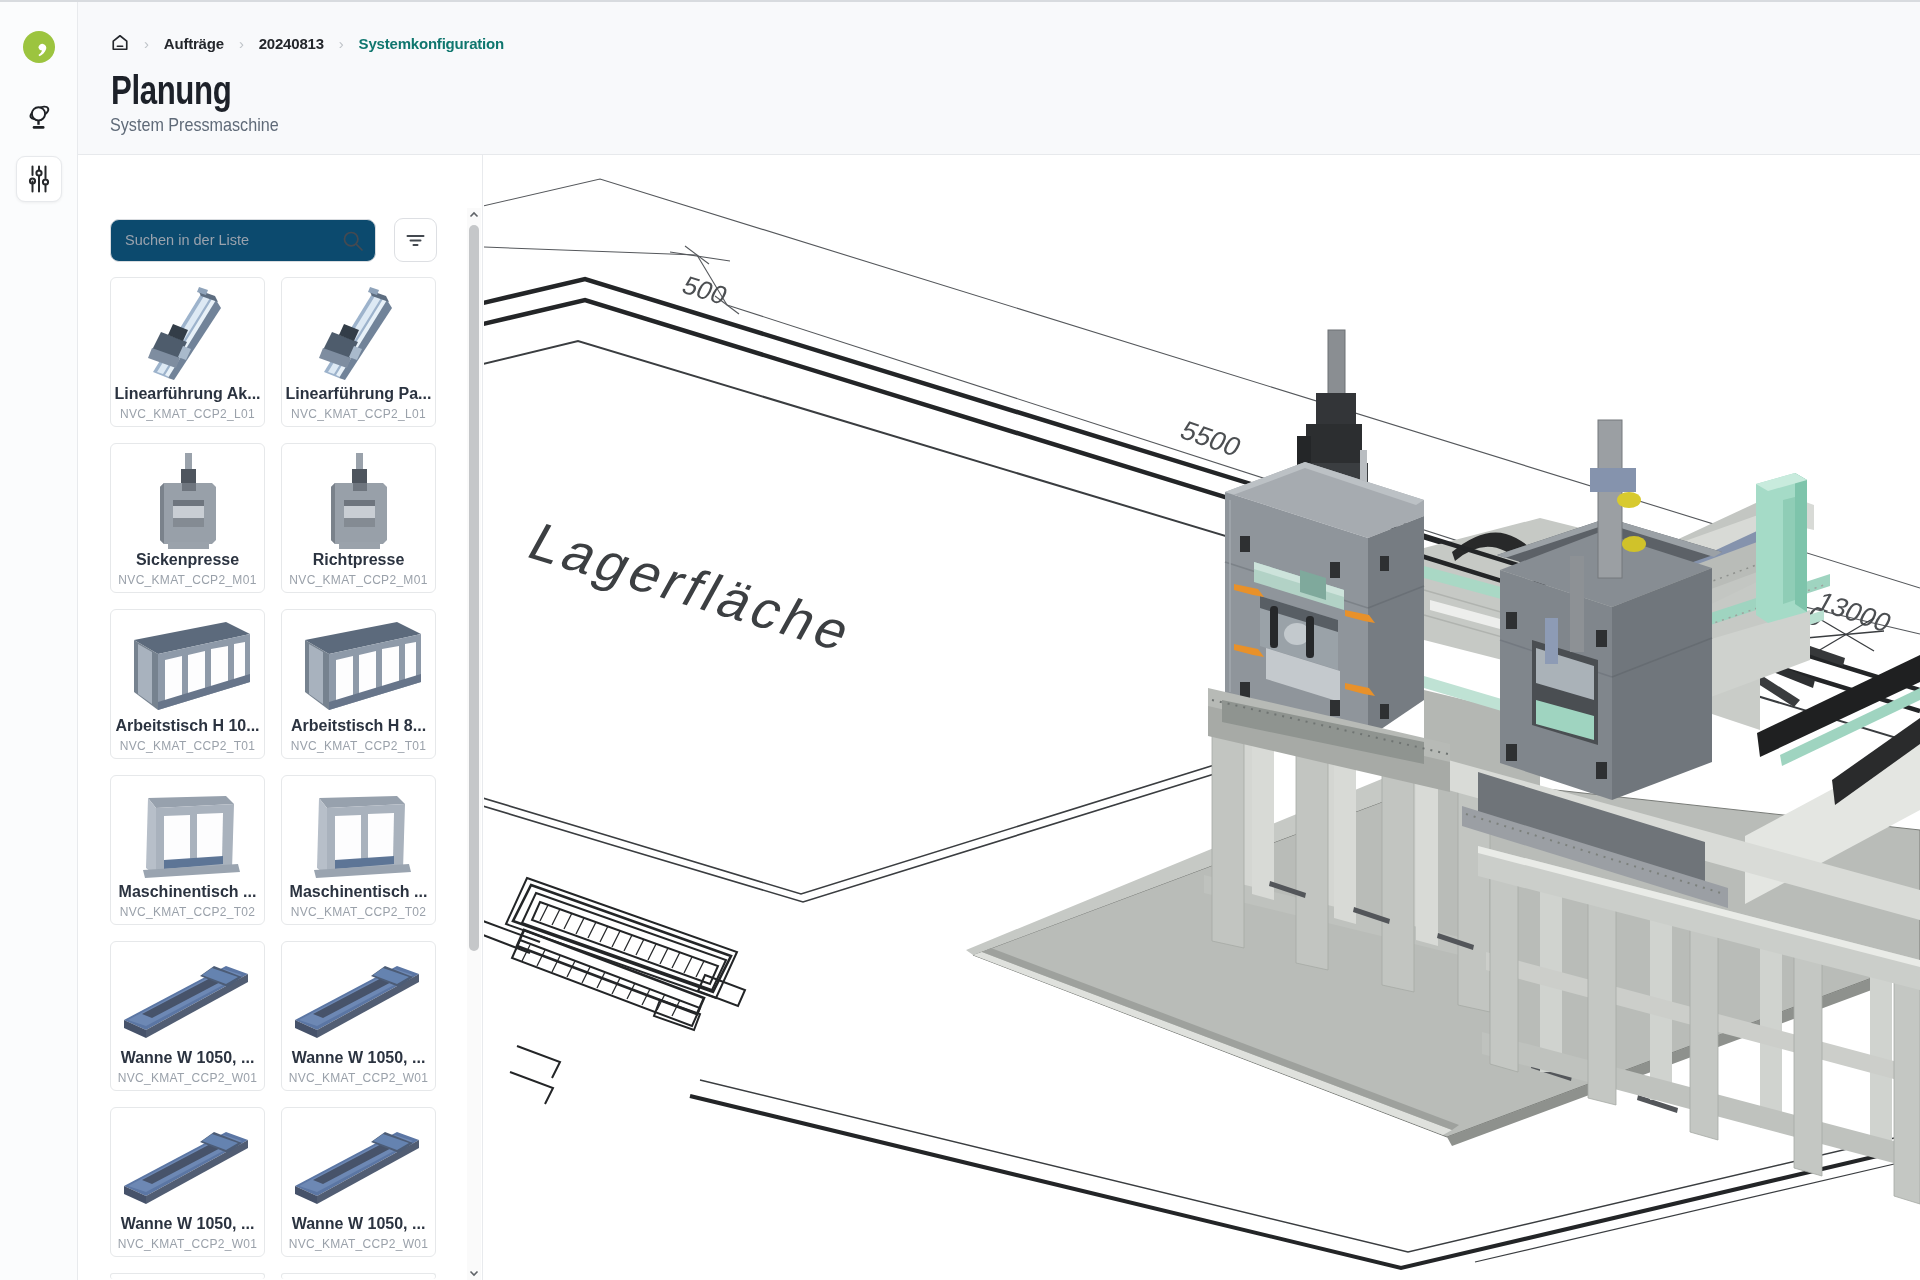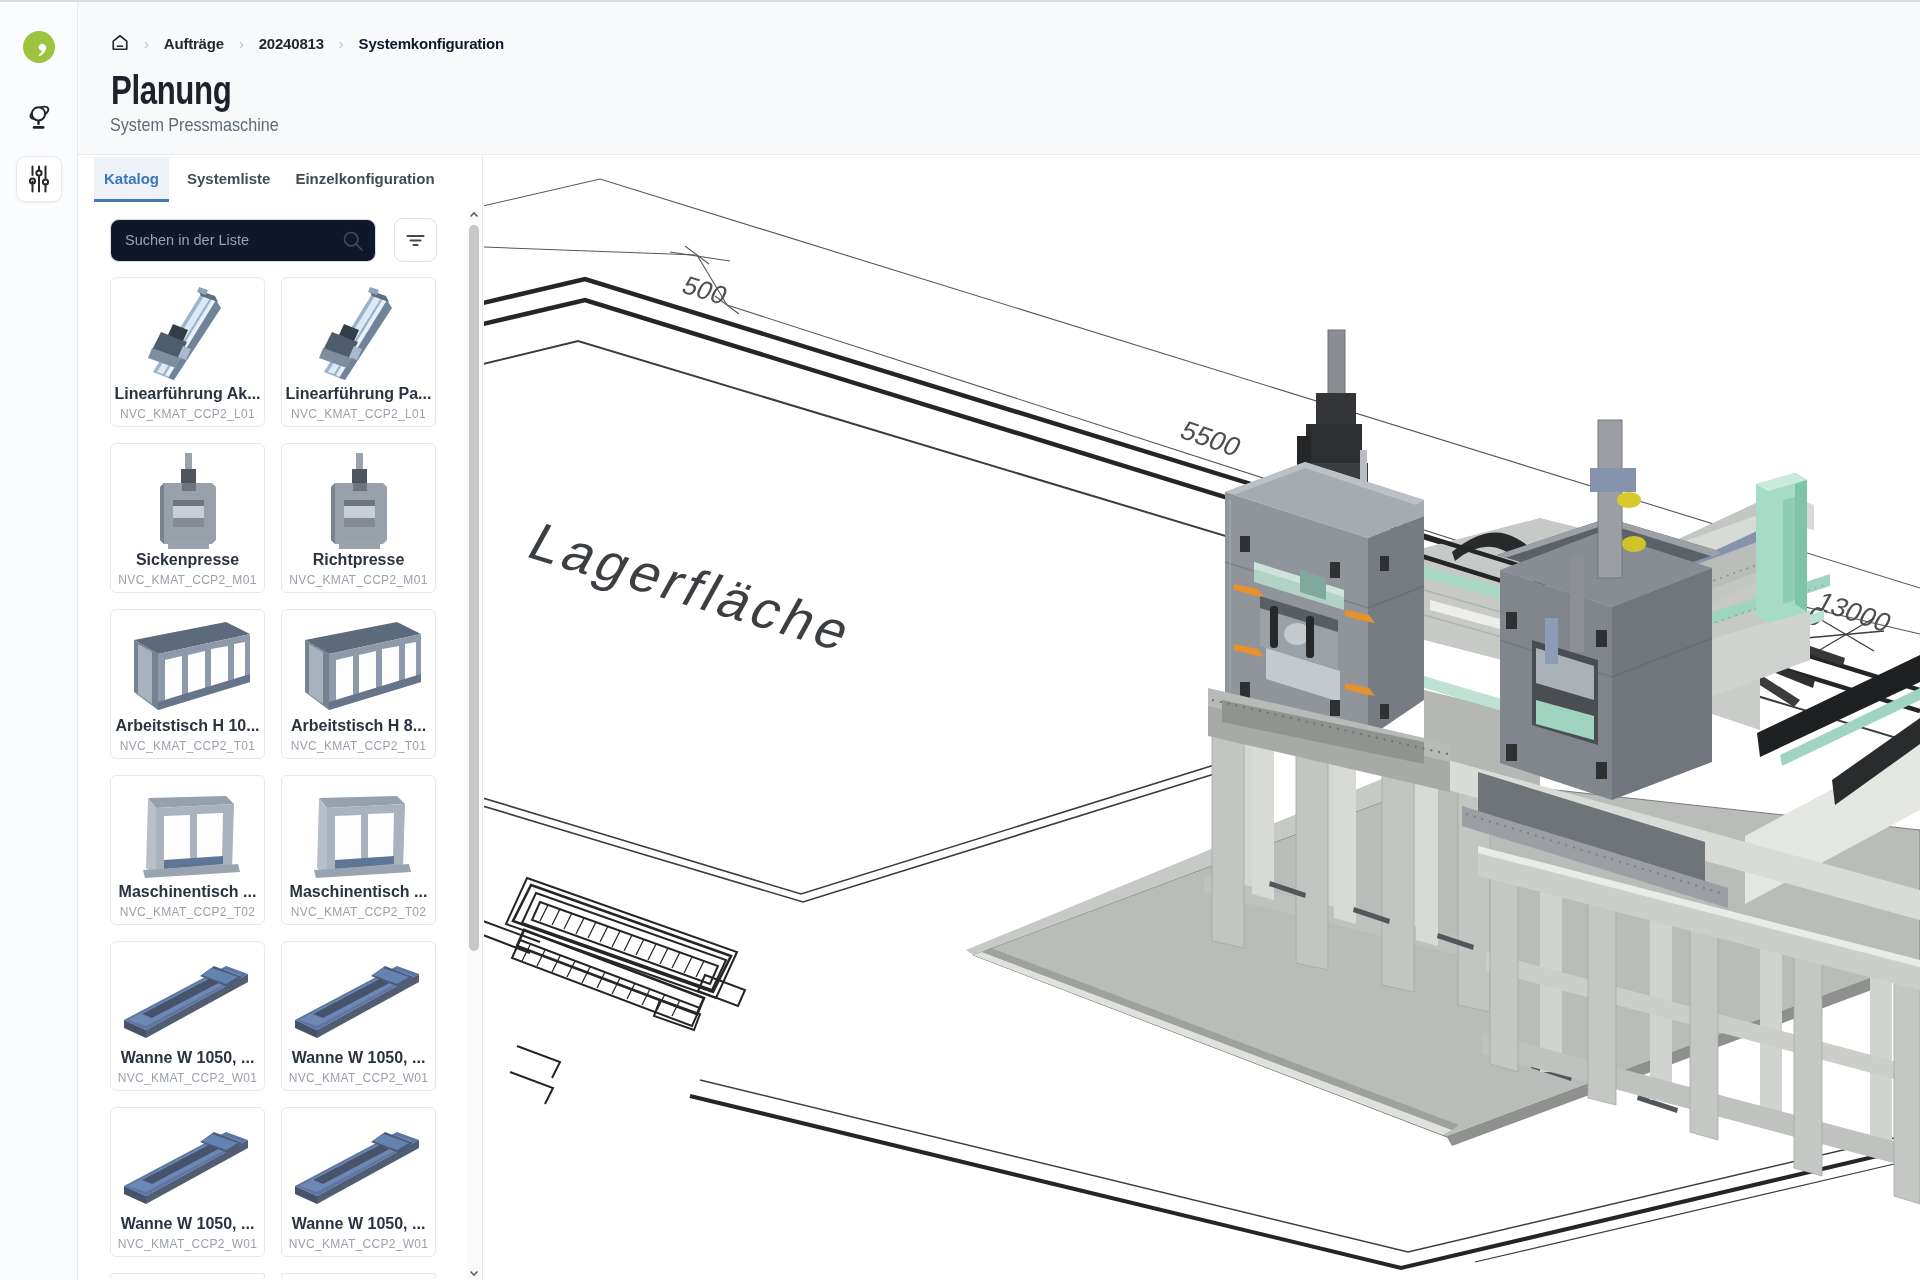--- a/index.html
+++ b/index.html
@@ -13,34 +13,34 @@
   .logo svg { position:absolute; left:0; top:0; }
   .icon-globe { position:absolute; left:27px; top:103px; }
   .icon-card { position:absolute; left:16px; top:156px; width:46px; height:46px;
     background:#fff; border:1px solid #e7e9ec; border-radius:9px;
     box-shadow:0 1px 3px rgba(0,0,0,0.06); }
   .header { position:absolute; left:78px; top:0; width:1842px; height:155px;
     background:#f8f9fb; border-top:2px solid #d7dade; border-bottom:1px solid #e7e9ec; z-index:20; }
   .crumbs { position:absolute; left:33px; top:31px; height:20px; font-size:15px;
     font-weight:700; color:#24272c; white-space:nowrap; letter-spacing:-0.2px; }
   .crumbs span.sep { color:#bfc3c8; font-weight:400; padding:0 15px; font-size:15px; }
-  .crumbs .active { color:#0f172a;text-align:right; }
+  .crumbs .active { color:#0f766e;text-align:right; }
   .crumbs svg { vertical-align:-3px; }
   .title { position:absolute; left:33px; top:66px; font-size:40px; font-weight:700;
     color:#1d2129; letter-spacing:-0.5px; transform:scaleX(0.78); transform-origin:left top; }
   .subtitle { position:absolute; left:32px; top:112px; font-size:19px; color:#5f6a78;
     transform:scaleX(0.85); transform-origin:left top; }
   .panel { position:absolute; left:78px; top:155px; width:405px; height:1125px;
     background:#fff; border-right:1px solid #e8eaed; z-index:10; }
   .tabs { position:absolute; left:16px; top:2px; height:47px; white-space:nowrap; }
   .tab { display:inline-block; height:45px; line-height:44px; padding:0 10px;
     font-size:15px; font-weight:700; color:#434b56; }
   .tab.active { color:#3a77b8; background:#eef2f8; border-bottom:3px solid #4379b8; }
   .search { position:absolute; left:32px; top:64px; width:266px; height:43px;
-    border:1px solid #d9dce0; border-radius:9px; background:#0f172a; }
+    border:1px solid #d9dce0; border-radius:9px; background:#0c4a6e; }
   .search .ph { position:absolute; left:14px; top:12px; font-size:14.5px; color:#9aa2ad; }
   .search svg { position:absolute; right:11px; top:10px; }
   .filterbtn { position:absolute; left:316px; top:63px; width:43px; height:44px;
     border:1px solid #dddfe3; border-radius:9px; background:#fff; }
   .cards { position:absolute; left:32px; top:122px; width:357px; }
   .card { position:absolute; width:155px; height:150px; background:#fff;
     border:1px solid #e6e8ea; border-radius:6px; }
   .card .img { position:absolute; left:0; top:4px; width:153px; height:108px;
     display:flex; align-items:center; justify-content:center; }
   .card .nm { position:absolute; left:3px; top:107px; width:147px; text-align:center;
@@ -340,23 +340,20 @@
       <circle cx="15.5" cy="24" r="2.6"></circle>
       <path d="M22 9.5v4 M22 19v15.5"></path>
       <circle cx="22" cy="16" r="2.6"></circle>
       <path d="M28.5 9.5v11.5 M28.5 27.5v7"></path>
       <circle cx="28.5" cy="25" r="2.6"></circle>
     </svg>
   </div>
 </div>
 
 <div class="panel">
-  <div class="tabs">
-    <span class="tab active">Katalog</span><span class="tab" style="margin-left:8px;">Systemliste</span><span class="tab" style="margin-left:5px;">Einzelkonfiguration</span>
-  </div>
   <div class="search">
     <span class="ph">Suchen in der Liste</span>
     <svg width="22" height="22" viewBox="0 0 22 22" fill="none" stroke="#454a51" stroke-width="1.7">
         <circle cx="9.2" cy="9.2" r="6.7"></circle>
         <path d="M14.2 14.2 20 20" stroke-linecap="round"></path>
       </svg>
   </div>
   <div class="filterbtn">
     <svg width="41" height="42" viewBox="0 0 41 42" stroke="#43484f" stroke-width="2" stroke-linecap="round">
         <path d="M12.5 17h16 M15.5 21.5h10 M18.5 26h4"></path>

